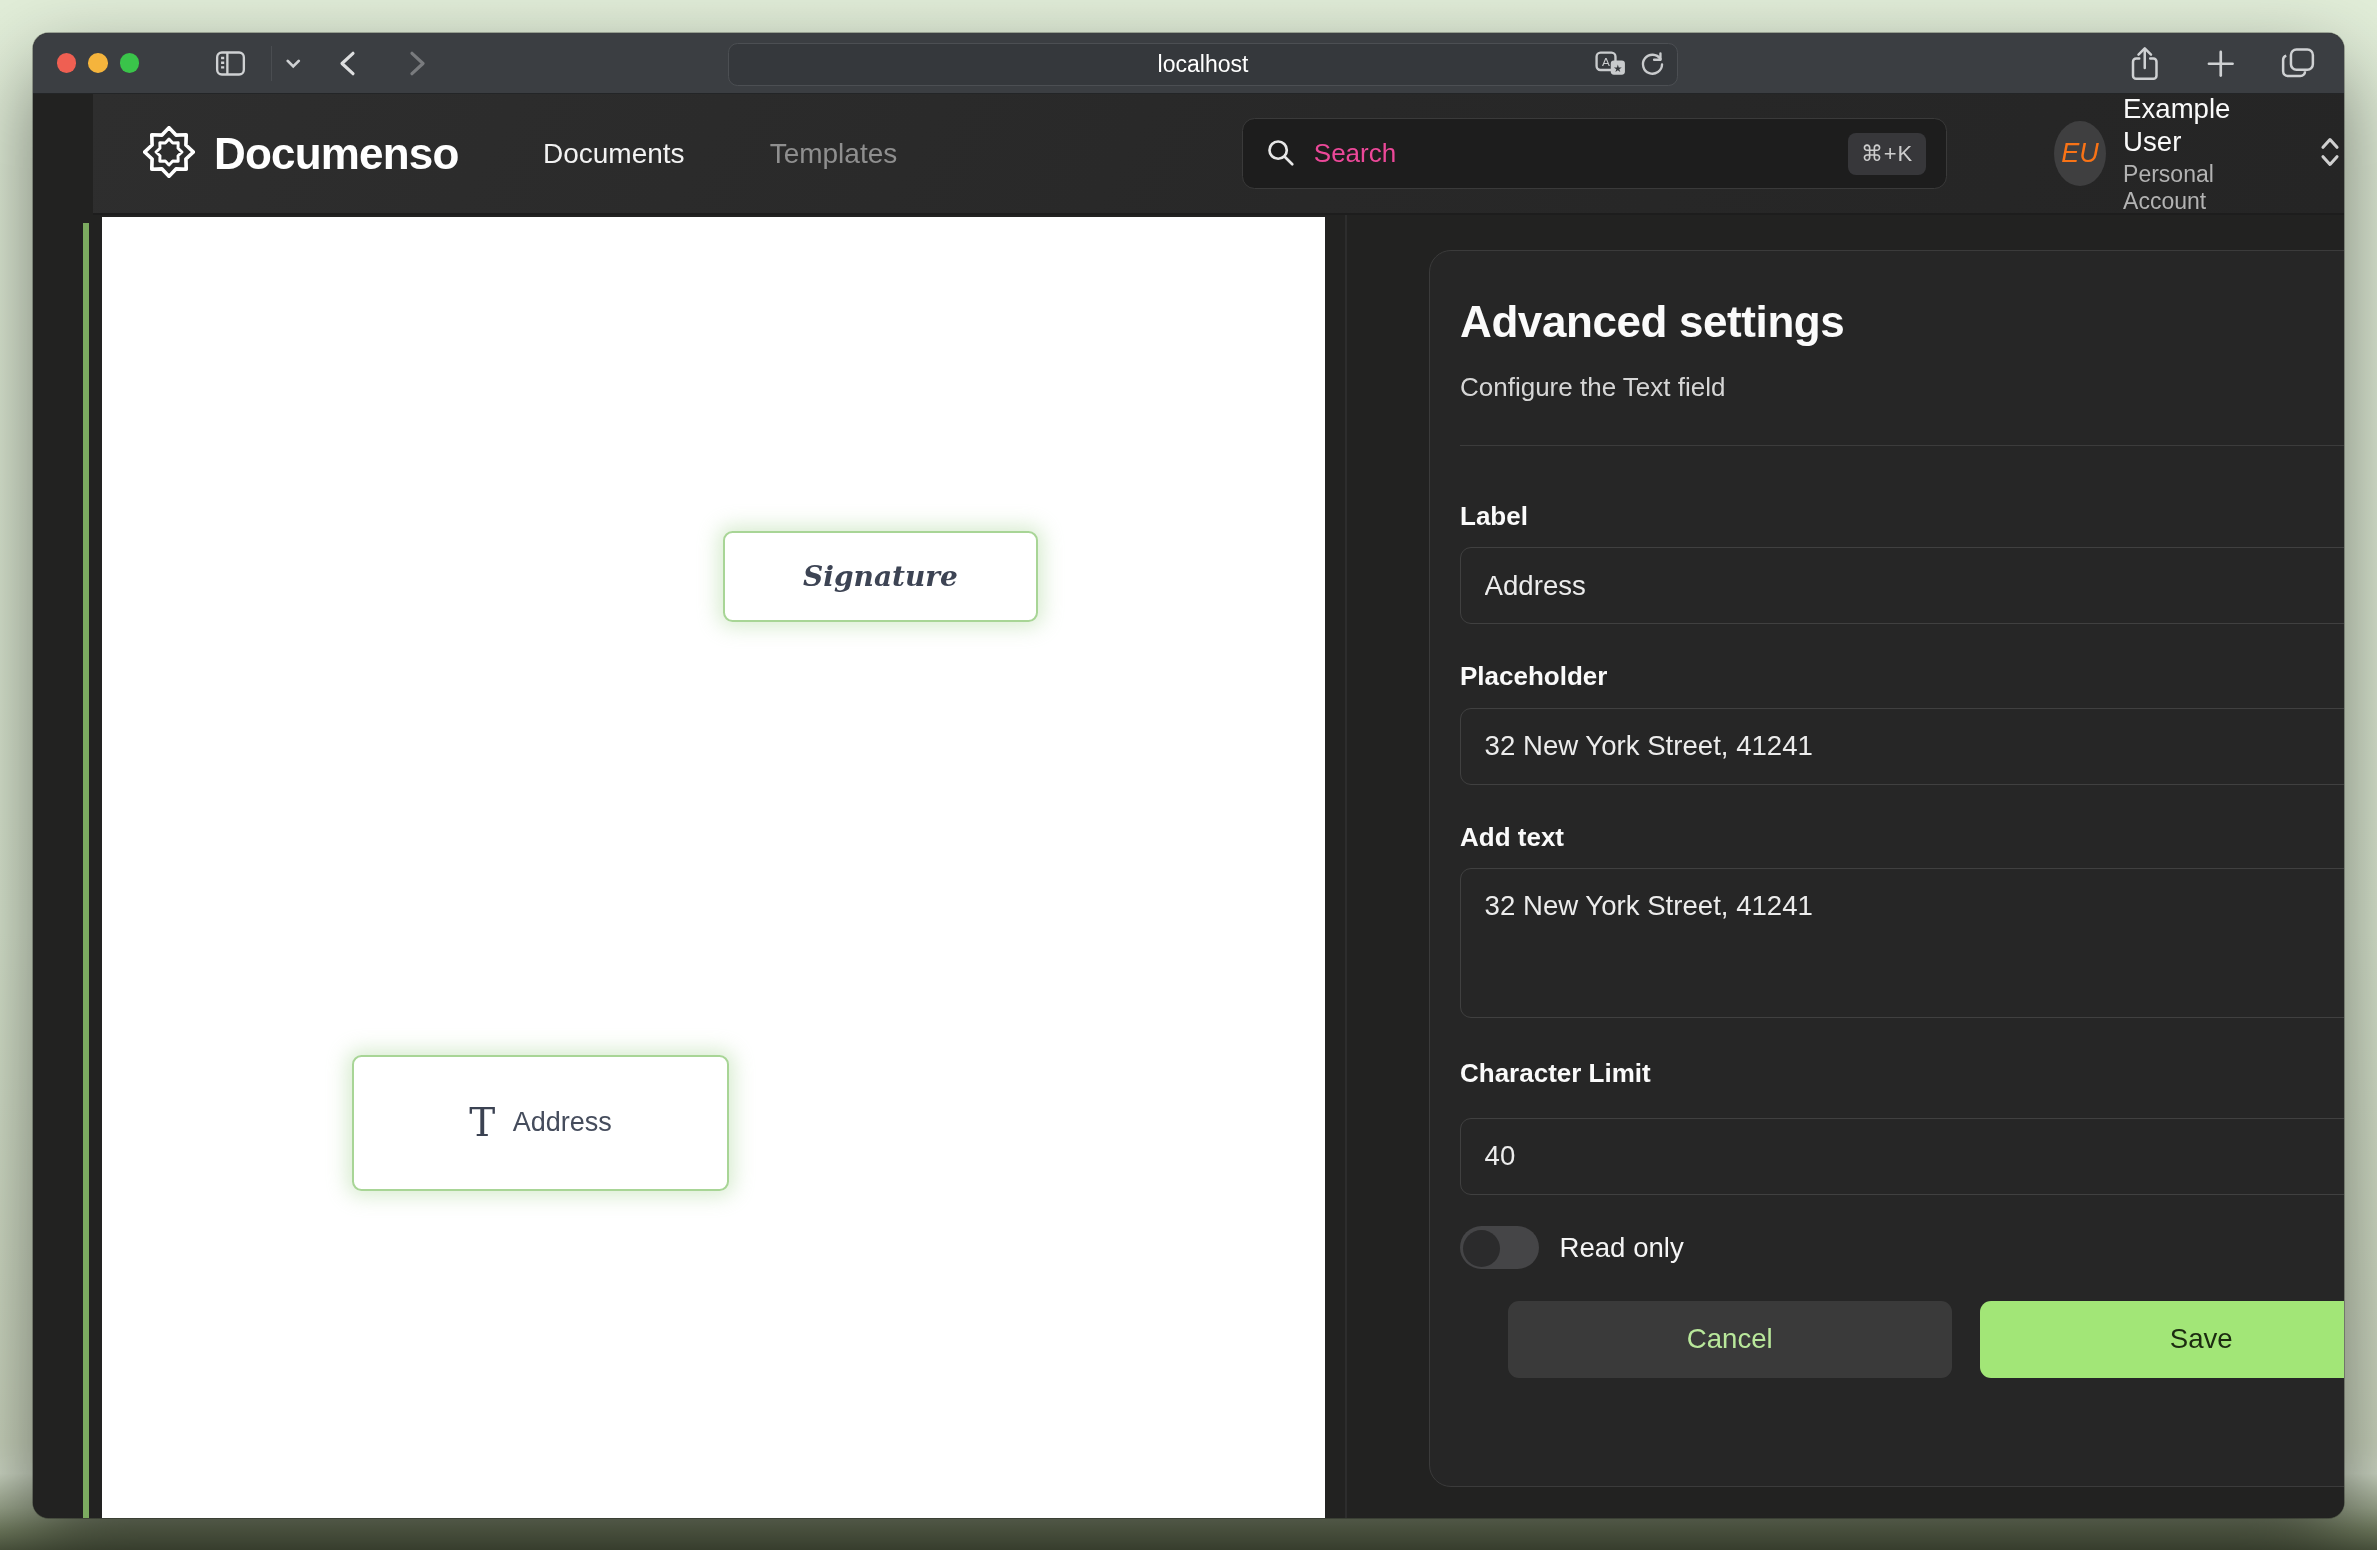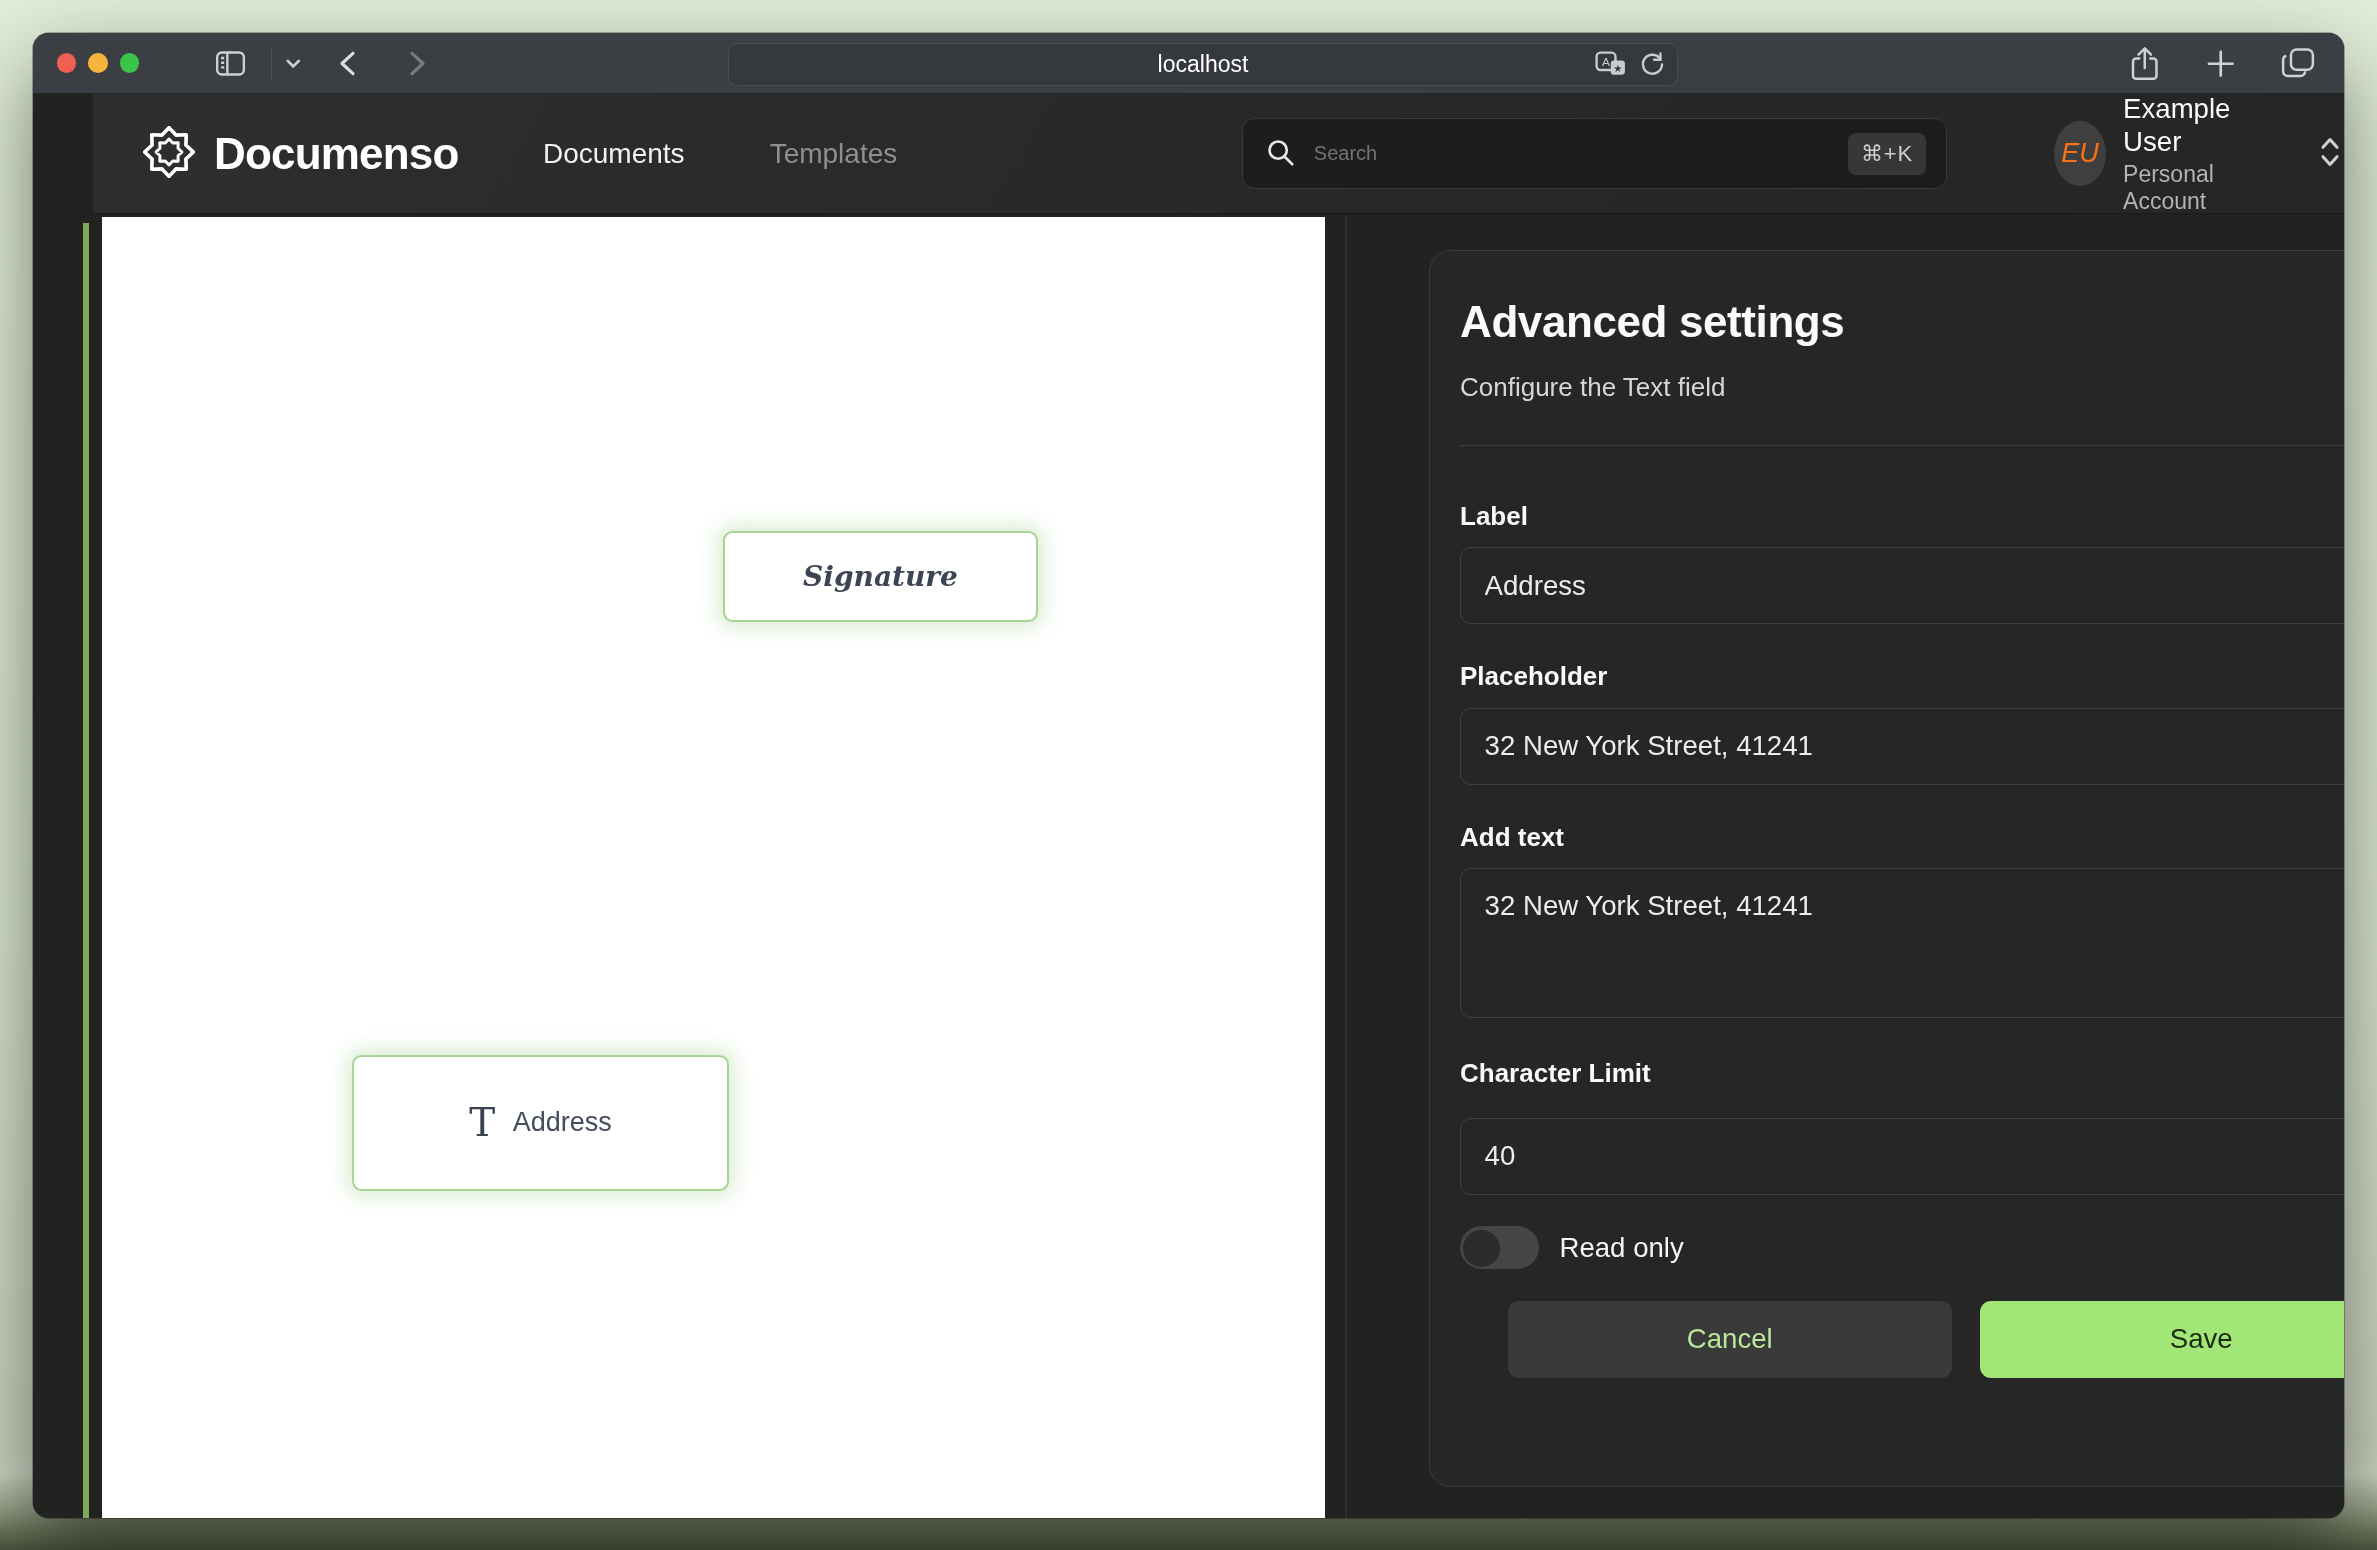--- a/index.html
+++ b/index.html
@@ -49,21 +49,21 @@
   .brand { position:absolute; left:50px; top:0; height:100%; display:flex; align-items:center; gap:19px; color:#fff; }
   .brand-name { font-size:44px; font-weight:bold; letter-spacing:-0.8px; }
   .main-nav { position:absolute; left:450px; top:0; height:100%; display:flex; align-items:center; gap:85px; font-size:28px; font-weight:500; }
   .main-nav .nav-item { color:#8f8f8f; cursor:pointer; }
   .main-nav .nav-item.active { color:#f2f2f2; }
   .searchbar {
     position:absolute; left:1149px; top:24.4px; width:705px; height:71px;
     background:#1d1d1d; border:1.6px solid #3a3a3a; border-radius:12.6px;
     display:flex; align-items:center; padding:0 20.5px; gap:17.3px;
   }
-  .searchbar .search-text { color:#737373; font-size:20px; flex:1; }
+  .searchbar .search-text { color:#ec4899; font-size:26px; flex:1; }
   .kbd {
     background:#37373a; color:#cdcdcd; font-size:22px; border-radius:7.9px;
     padding:7.9px 12.6px; letter-spacing:0.8px;
   }
   .user-area { position:absolute; left:1961px; top:0; height:100%; display:flex; align-items:center; gap:17.3px; }
   .avatar { width:65px; height:65px; border-radius:50%; background:#3f3f40; color:#f97316;
     display:flex; align-items:center; justify-content:center; font-size:27px;font-style:italic; }
   .user-name { color:#fafafa; font-size:27.6px; font-weight:500; line-height:1.2; }
   .user-account { color:#b3b3b3; font-size:23px; margin-top:3.2px; }
   .switcher { margin-left:33px; color:#cfcfcf; }

